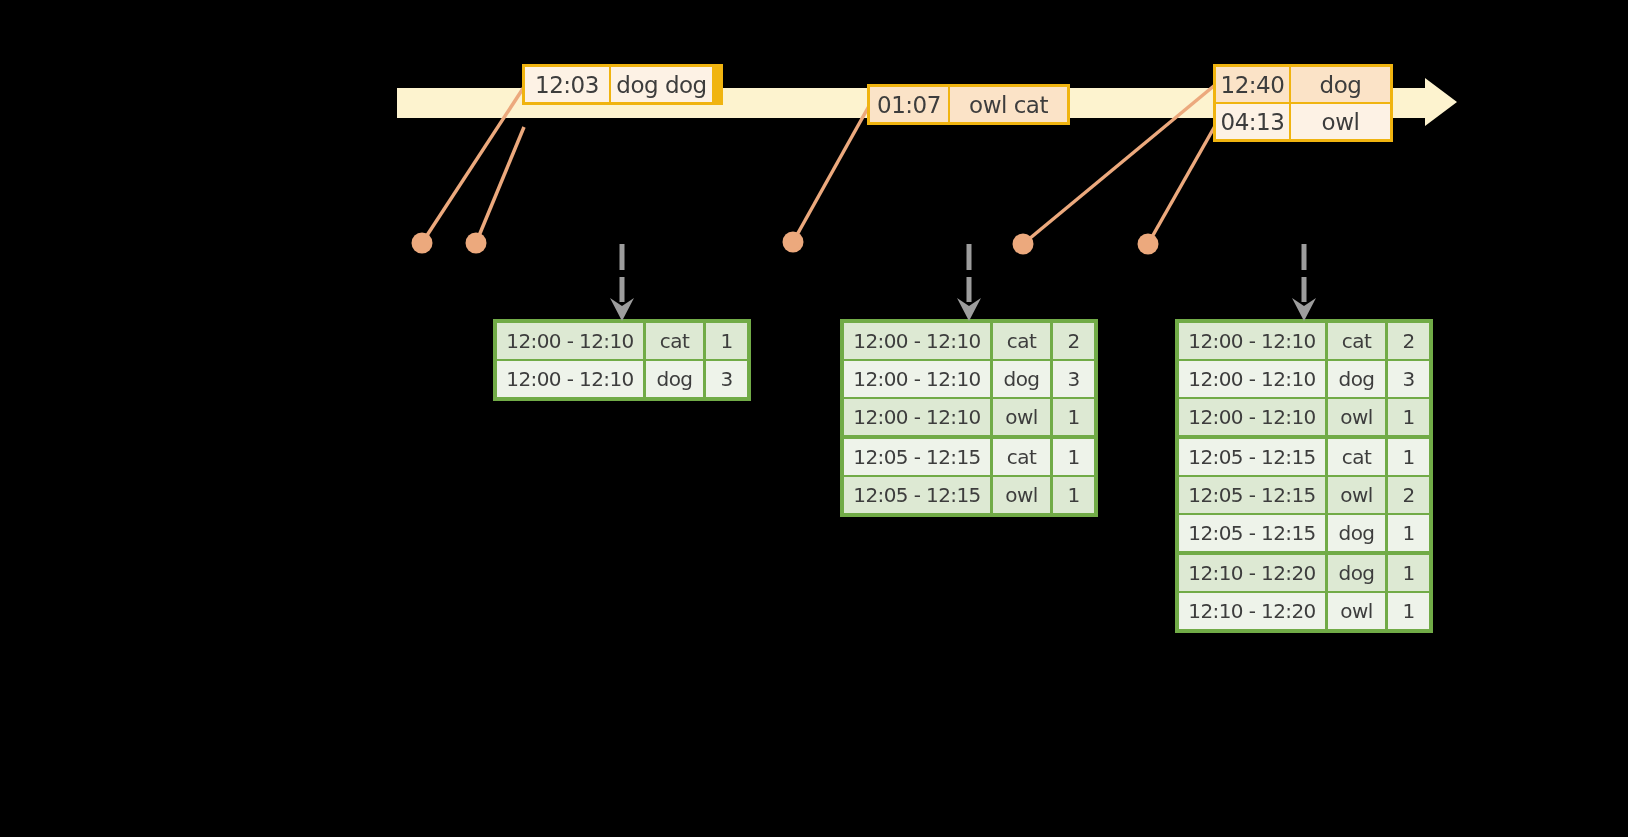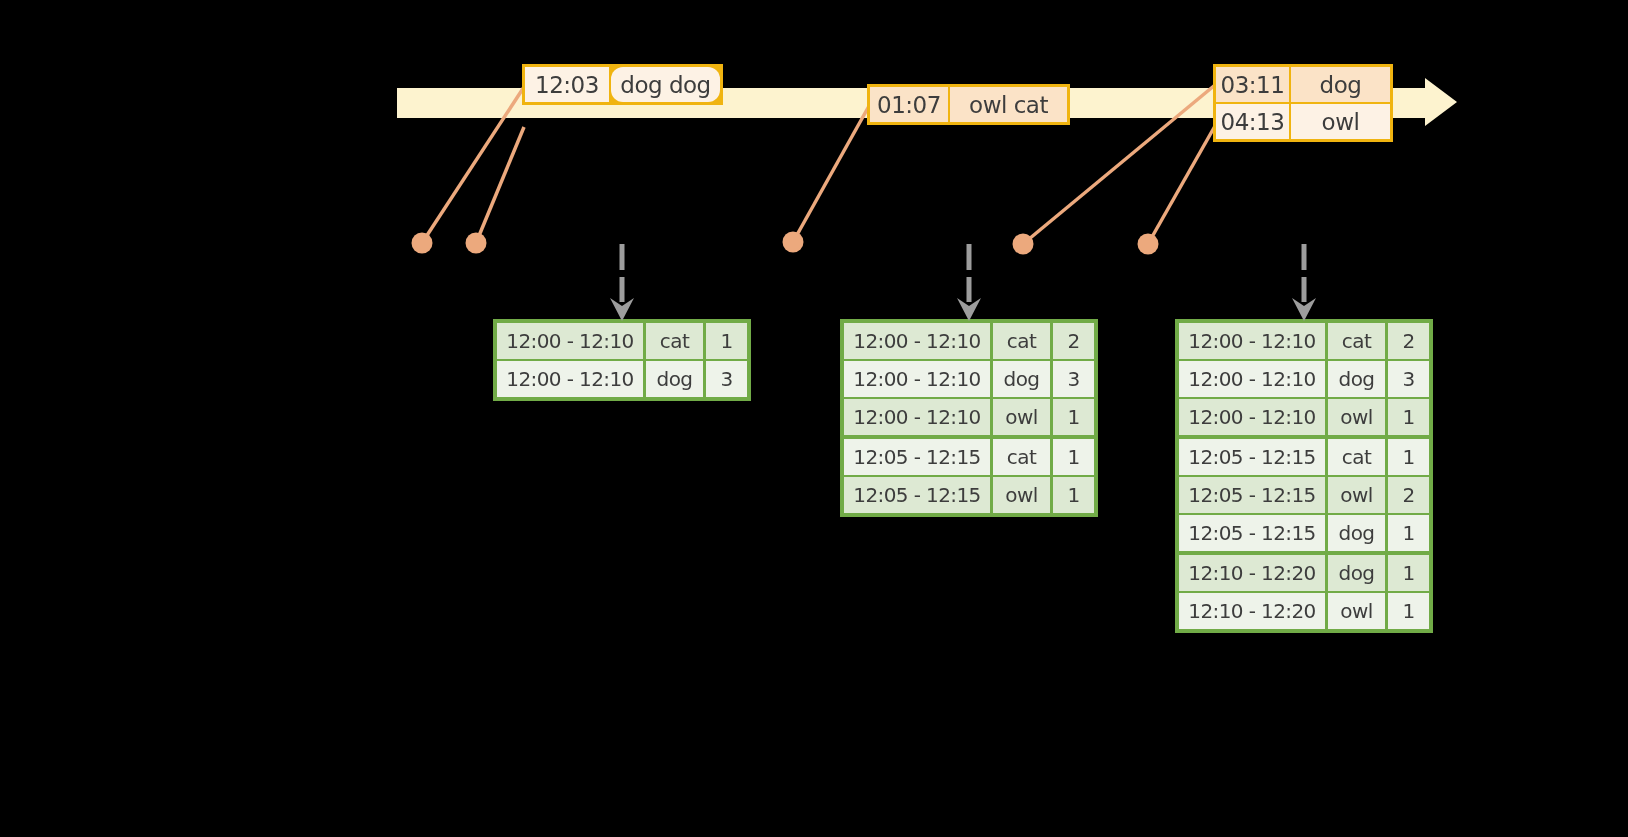--- a/index.html
+++ b/index.html
@@ -78,32 +78,32 @@
     <circle class="dot" cx="476" cy="243" r="10.5"></circle>
     <circle class="dot" cx="793" cy="242" r="10.5"></circle>
     <circle class="dot" cx="1023" cy="244" r="10.5"></circle>
     <circle class="dot" cx="1148" cy="244" r="10.5"></circle>
   </svg>
 
   <div id="tables">
       <div class="ev-table" style="left: 522px; top: 64px; width: 195px;">
         <div class="ev-row light">
           <div class="ev-cell" style="width: 84px;">12:03</div>
-          <div class="ev-cell" style="width: 109px; border-radius: 12px;">dog dog</div>
+          <div class="ev-cell" style="width: 101px;">dog dog</div>
         </div>
       </div>
       <div class="ev-table" style="left: 867px; top: 84px; width: 197px;">
         <div class="ev-row dark">
           <div class="ev-cell" style="width: 84px;">01:07</div>
           <div class="ev-cell" style="width: 126px;">owl cat</div>
         </div>
       </div>
       <div class="ev-table" style="left: 1213px; top: 64px; width: 174px;">
         <div class="ev-row dark">
-          <div class="ev-cell" style="width: 73px;">03:11</div>
+          <div class="ev-cell" style="width: 73px;">12:40</div>
           <div class="ev-cell" style="width: 99px;">dog</div>
         </div>
         <div class="ev-row light">
           <div class="ev-cell" style="width: 73px;">04:13</div>
           <div class="ev-cell" style="width: 99px;">owl</div>
         </div>
       </div>
       <div class="res-table" style="left: 493px; top: 319px; width: 250px;">
         <div class="res-row dark">
           <div class="res-cell" style="width: 146px;">12:00 - 12:10</div>

